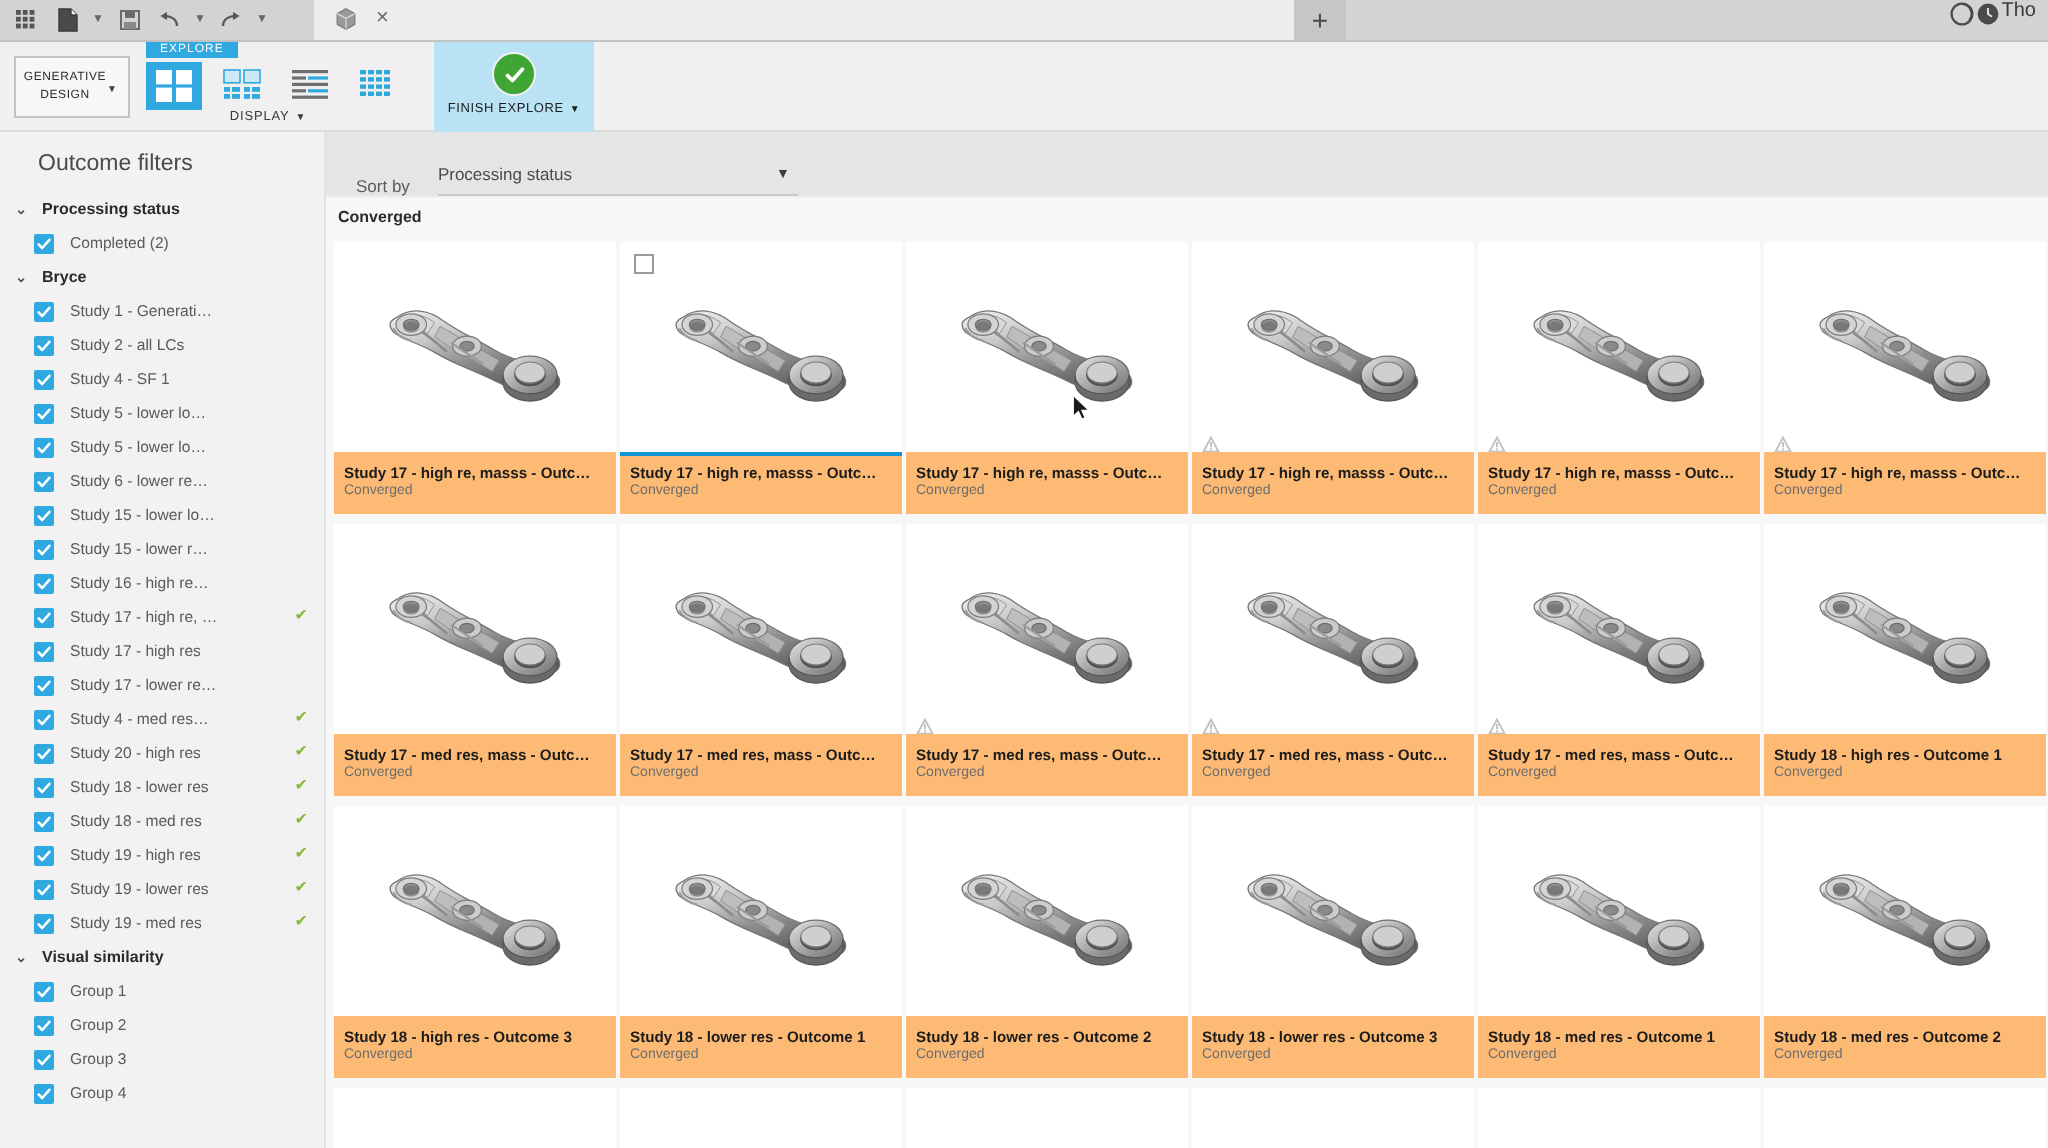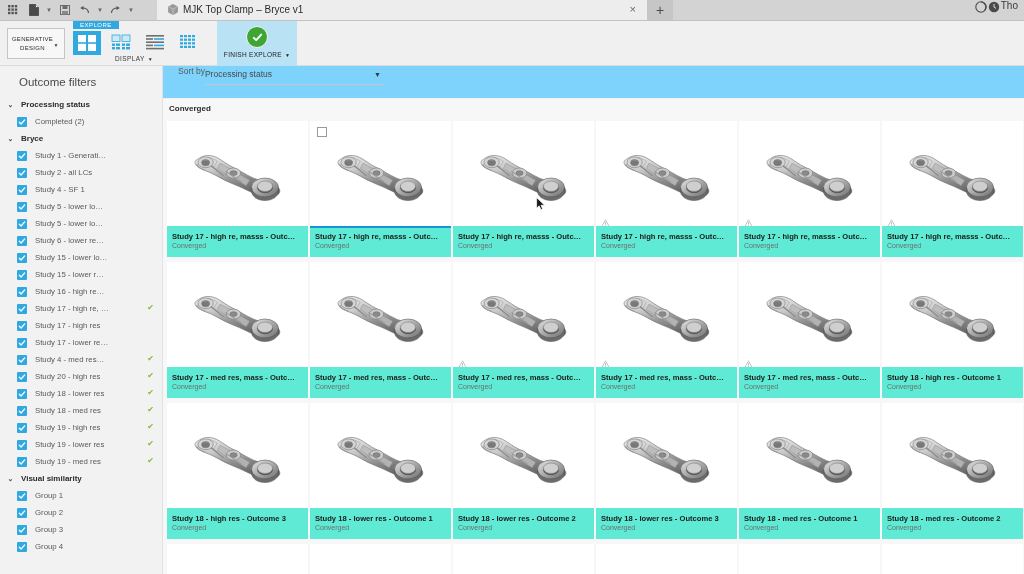--- a/index.html
+++ b/index.html
@@ -182,23 +182,23 @@
   }
 
   
   .main {
     flex: 1; background: #ffffff;
     display: flex; flex-direction: column;
     overflow: hidden; position: relative;
   }
   .sortbar {
     height: 32px; flex: 0 0 32px;
-    display: flex; align-items: flex-start;
-    padding-left: 15px; 
-    background: #7dd3fc;
+    display: flex; align-items: flex-end;
+    padding-left: 15px; gap: 14px;
+    background: #e5e5e5;
   }
   .sort-label { font-size: 8.5px; color: #5b5b5b; }
   .sort-select {
     width: 180px; height: 19px;
     border-bottom: 1px solid #c8c8c8;
     display: flex; align-items: center; justify-content: space-between;
     font-size: 8.5px; color: #4a4a4a;
     padding: 0 4px 2px 0;
   }
   .sort-caret { font-size: 7px; color: #3a3a3a; }
@@ -240,21 +240,21 @@
     border: 1px solid #9a9a9a;
     background: #fff;
   }
   .card-warn {
     position: absolute; bottom: 3px; left: 5px;
     width: 9px; height: 9px;
     opacity: .45;
   }
   .card-label {
     height: 31px; flex: 0 0 31px;
-    background: #5eead4;
+    background: #fdba74;
     padding: 4px 5px 0 5px;
     display: flex; flex-direction: column; gap: 1px;
     border-top: 2px solid transparent;
   }
   .card.selected .card-label { border-top: 2px solid #1496d6; }
   .card-title {
     font-size: 7.6px; font-weight: bold; color: #1c1c1c;
     white-space: nowrap; overflow: hidden;
   }
   .card-status { font-size: 7px; color: #6d6d6d; }
@@ -317,21 +317,20 @@
   </div>
 
   <div class="tb-tabzone">
     <div class="tb-tab">
       <span class="tab-doc-icon">
         <svg width="10" height="11" viewBox="0 0 10 11">
           <path d="M5 0.4 L9.4 2.8 V8.2 L5 10.6 L0.6 8.2 V2.8 Z" fill="#9a9a9a" stroke="#7a7a7a" stroke-width="0.6"></path>
           <path d="M0.6 2.8 L5 5.2 L9.4 2.8 M5 5.2 V10.6" fill="none" stroke="#d8d8d8" stroke-width="0.6"></path>
         </svg>
       </span>
-      <span class="tab-title">MJK Top Clamp – Bryce v1</span>
       <span class="tab-close">×</span>
     </div>
     <div class="tb-newtab">+</div>
   </div>
 
   <div class="tb-right">
     <span class="tb-rico">
       <svg width="12" height="12" viewBox="0 0 12 12">
         <circle cx="6" cy="6" r="5.2" fill="none" stroke="#4a4a4a" stroke-width="1.1"></circle>
         <path d="M6 1 A5 5 0 0 1 9.6 9.2" fill="none" stroke="#4a4a4a" stroke-width="1.1"></path>

